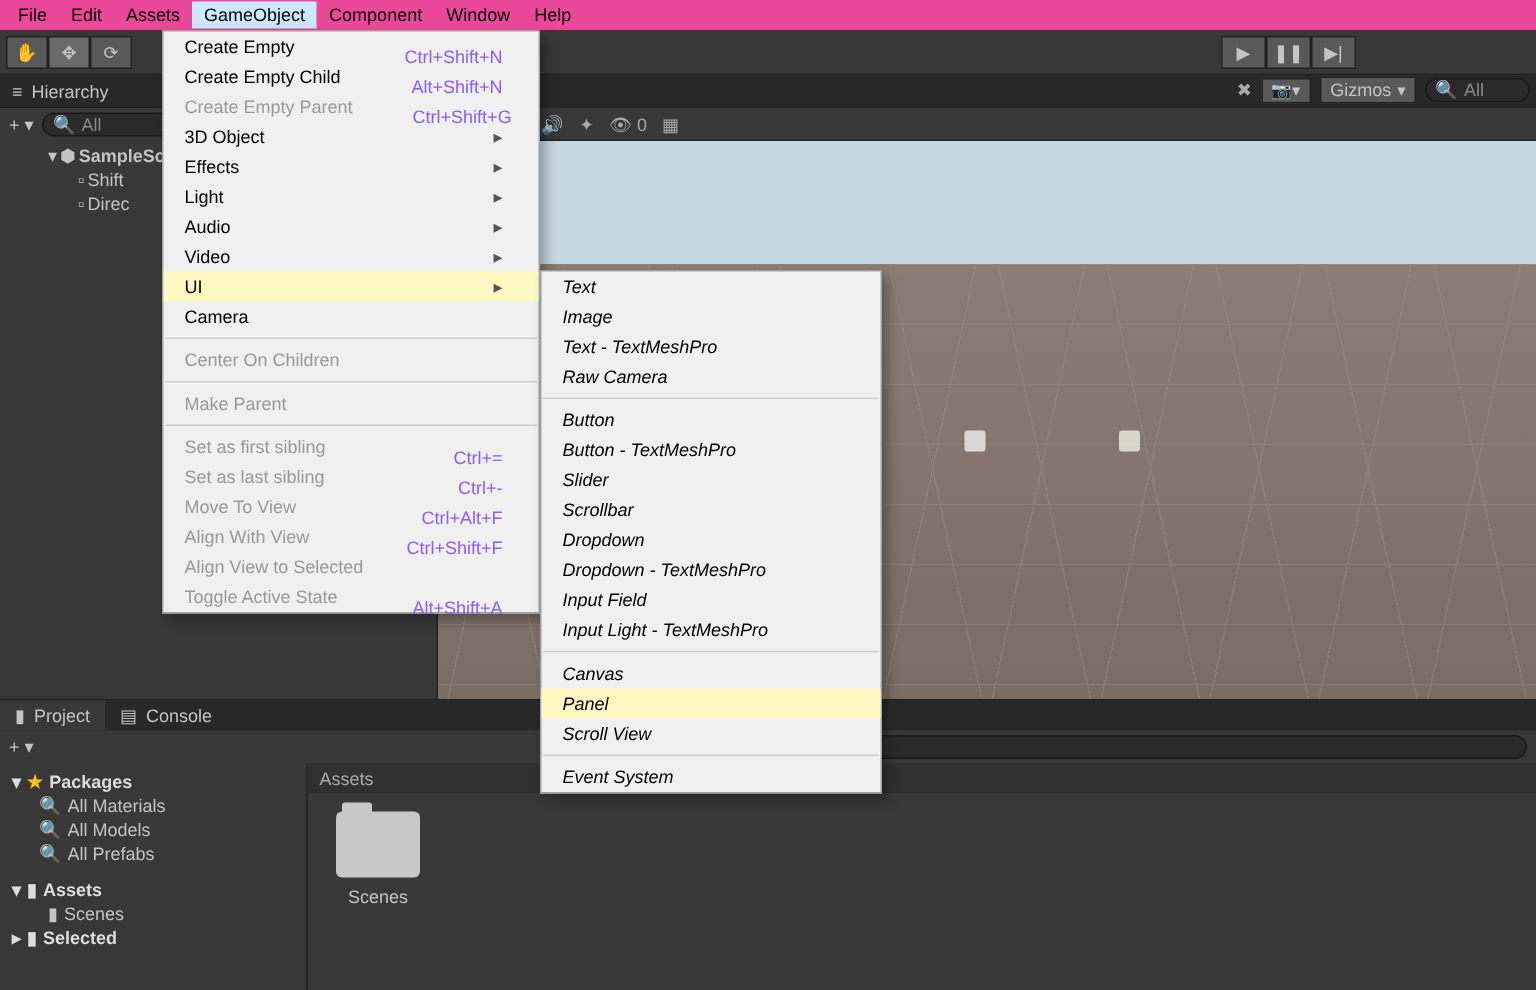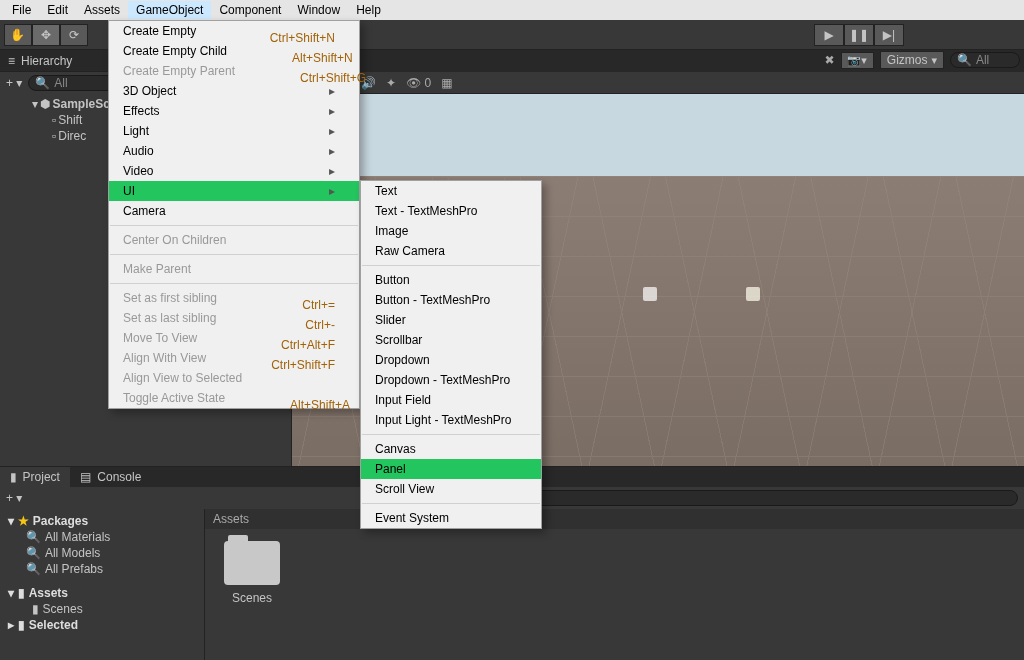--- a/index.html
+++ b/index.html
@@ -1,18 +1,18 @@
 <!DOCTYPE html>
 <html><head>
 <meta charset="utf-8">
 <style>
 * { margin: 0; padding: 0; box-sizing: border-box; font-family: "Segoe UI", Arial, sans-serif; font-size: 12px; }
 html, body { width: 1024px; height: 660px; background: #383838; color: #c4c4c4; overflow: hidden; }
 
-.menubar { height: 20px; background: #e5e5e5; display: flex; align-items: center; padding: 0 4px; color: #000; }
+.menubar { height: 20px; background: #ec4899; display: flex; align-items: center; padding: 0 4px; color: #000; }
 .menubar .mitem { padding: 2px 8px; cursor: default; }
 .menubar .mitem.active { background: #cce8ff; }
 
 .toolbar { height: 30px; background: #383838; border-bottom: 1px solid #222; display: flex; align-items: center; }
 .toolbar-left { display: flex; gap: 0; margin-left: 4px; }
 .tool-btn { width: 28px; height: 22px; background: #595959; border: 1px solid #222; display: flex; align-items: center; justify-content: center; color: #c4c4c4; font-size: 13px; }
 .tool-btn.active { background: #6a6a6a; }
 .play-controls { display: flex; gap: 0; margin-left: auto; margin-right: 120px; }
 .play-btn { width: 30px; height: 22px; background: #595959; border: 1px solid #222; display: flex; align-items: center; justify-content: center; }
 
@@ -57,29 +57,29 @@
 .proj-hdr { color: #ddd; font-weight: 600; }
 .star { color: #f5c518; }
 .assets-pane { flex: 1; padding: 0; }
 .assets-breadcrumb { height: 20px; padding: 0 8px; display: flex; align-items: center; color: #aaa; background: #303030;}
 .assets-grid { padding: 12px; }
 .asset-item { width: 70px; text-align: center; }
 .folder-icon { width: 56px; height: 44px; background: #c8c8c8; border-radius: 4px; margin: 0 auto 6px; position: relative; }
 .folder-icon::before { content: ""; position: absolute; top: -6px; left: 4px; width: 20px; height: 8px; background: #c8c8c8; border-radius: 2px 2px 0 0;}
 
 .context-menu { position: absolute; background: #f0f0f0; color: #000; border: 1px solid #a0a0a0; box-shadow: 4px 4px 8px rgba(0,0,0,.3); z-index: 100; }
-.cm-item { height: 20px; display: flex; align-items: center; justify-content: space-between; padding: 0 24px 0 14px; white-space: nowrap; gap: 25px; }
+.cm-item { height: 20px; display: flex; align-items: center; justify-content: space-between; padding: 0 24px 0 14px; white-space: nowrap; }
 .cm-item.disabled { color: #999; }
-.cm-item.highlighted { background: #22c55e; }
-.cm-item .shortcut { color: #a16207; margin-left: 40px; margin-top: 13px; }
+.cm-item.highlighted { background: #fef9c3; }
+.cm-item .shortcut { color: #8b5cf6; margin-left: 40px; margin-top: 13px; }
 .cm-item .arrow { color: #555; }
 .cm-sep { height: 1px; background: #d0d0d0; margin: 4px 1px; }
 
 .menu1 { top: 20px; left: 108px; width: 252px; }
-.submenu { top: 180px; left: 360px; width: 182px; }
+.submenu { top: 180px; left: 360px; width: 228px; font-style: italic; }
 </style>
 </head>
 <body>
 
 <div class="menubar">
   <div class="mitem">File</div>
   <div class="mitem">Edit</div>
   <div class="mitem">Assets</div>
   <div class="mitem active">GameObject</div>
   <div class="mitem">Component</div>
@@ -309,22 +309,22 @@
       <span>Align View to Selected</span>
     </div>
     <div class="cm-item disabled">
       <span>Toggle Active State</span>
       <span class="shortcut">Alt+Shift+A</span>
     </div>
   </div>
 
 <div class="context-menu submenu" id="submenu">
     <div class="cm-item">Text</div>
+    <div class="cm-item">Image</div>
     <div class="cm-item">Text - TextMeshPro</div>
-    <div class="cm-item">Image</div>
     <div class="cm-item">Raw Camera</div>
     <div class="cm-sep"></div>
     <div class="cm-item">Button</div>
     <div class="cm-item">Button - TextMeshPro</div>
     <div class="cm-item">Slider</div>
     <div class="cm-item">Scrollbar</div>
     <div class="cm-item">Dropdown</div>
     <div class="cm-item">Dropdown - TextMeshPro</div>
     <div class="cm-item">Input Field</div>
     <div class="cm-item">Input Light - TextMeshPro</div>

